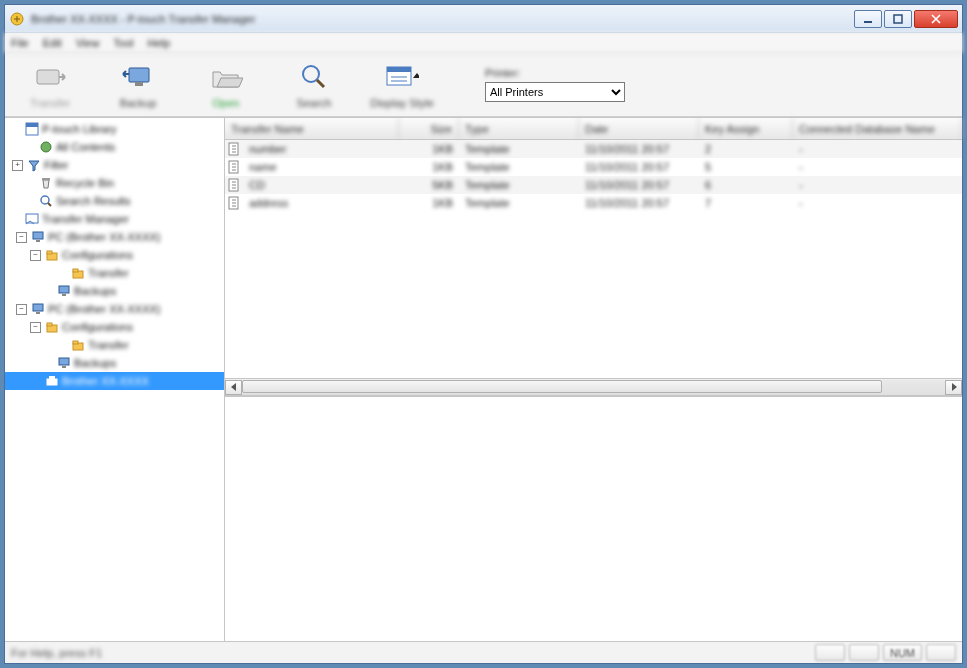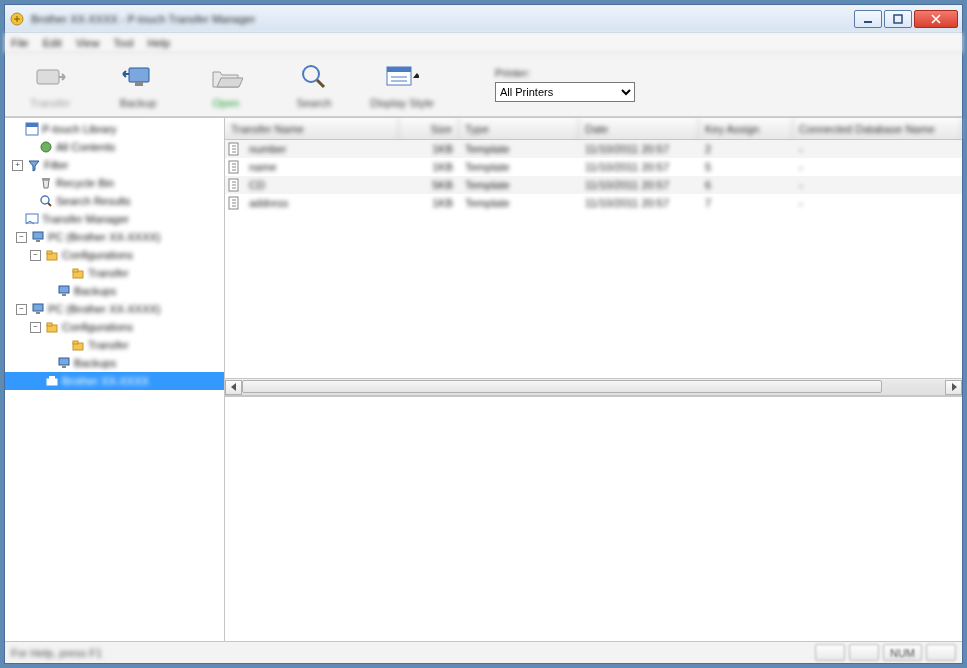--- a/index.html
+++ b/index.html
@@ -15,21 +15,21 @@
   
   .menubar{height:20px;display:flex;align-items:center;padding:0 6px;gap:14px;background:#f6f6f6;border-bottom:1px solid #d9d9d9;filter:blur(2px);}
   .menubar span{color:#222;cursor:pointer;}
   
   .toolbar{height:64px;display:flex;align-items:center;padding:2px 10px;gap:18px;background:#f4f4f4;border-bottom:1px solid #d0d0d0;}
   .tbtn{width:70px;display:flex;flex-direction:column;align-items:center;justify-content:flex-end;gap:4px;cursor:pointer;}
   .tbtn .ticon{width:34px;height:32px;display:flex;align-items:center;justify-content:center;}
   .tbtn .tlabel{color:#444;filter:blur(2px);}
   .tbtn.disabled .tlabel{color:#9e9e9e;}
   .tbtn.highlight .tlabel{color:#2aa03a;}
-  .printer-block{display:flex;flex-direction:column;gap:3px;margin-left:40px;}
+  .printer-block{display:flex;flex-direction:column;gap:3px;margin-left:30px;}
   .printer-block label{color:#333;filter:blur(2px);}
   .printer-block select{width:140px;height:20px;border:1px solid #7a7a7a;background:#fff;}
   
   .main{flex:1;display:flex;border-top:1px solid #c6c6c6;min-height:0;}
   .tree{width:220px;border-right:1px solid #c6c6c6;background:#fff;overflow:auto;padding:2px 0;}
   .tnode{display:flex;align-items:center;height:18px;white-space:nowrap;cursor:pointer;}
   .tnode .exp{width:11px;height:11px;margin:0 3px;border:1px solid #8a8a8a;background:#fff;display:flex;align-items:center;justify-content:center;font-size:8px;line-height:8px;color:#444;}
   .tnode .exp.none{border:none;background:transparent;}
   .tnode .nicon{width:15px;height:15px;margin-right:3px;display:flex;align-items:center;justify-content:center;}
   .tnode .nlabel{filter:blur(2px);color:#111;}

